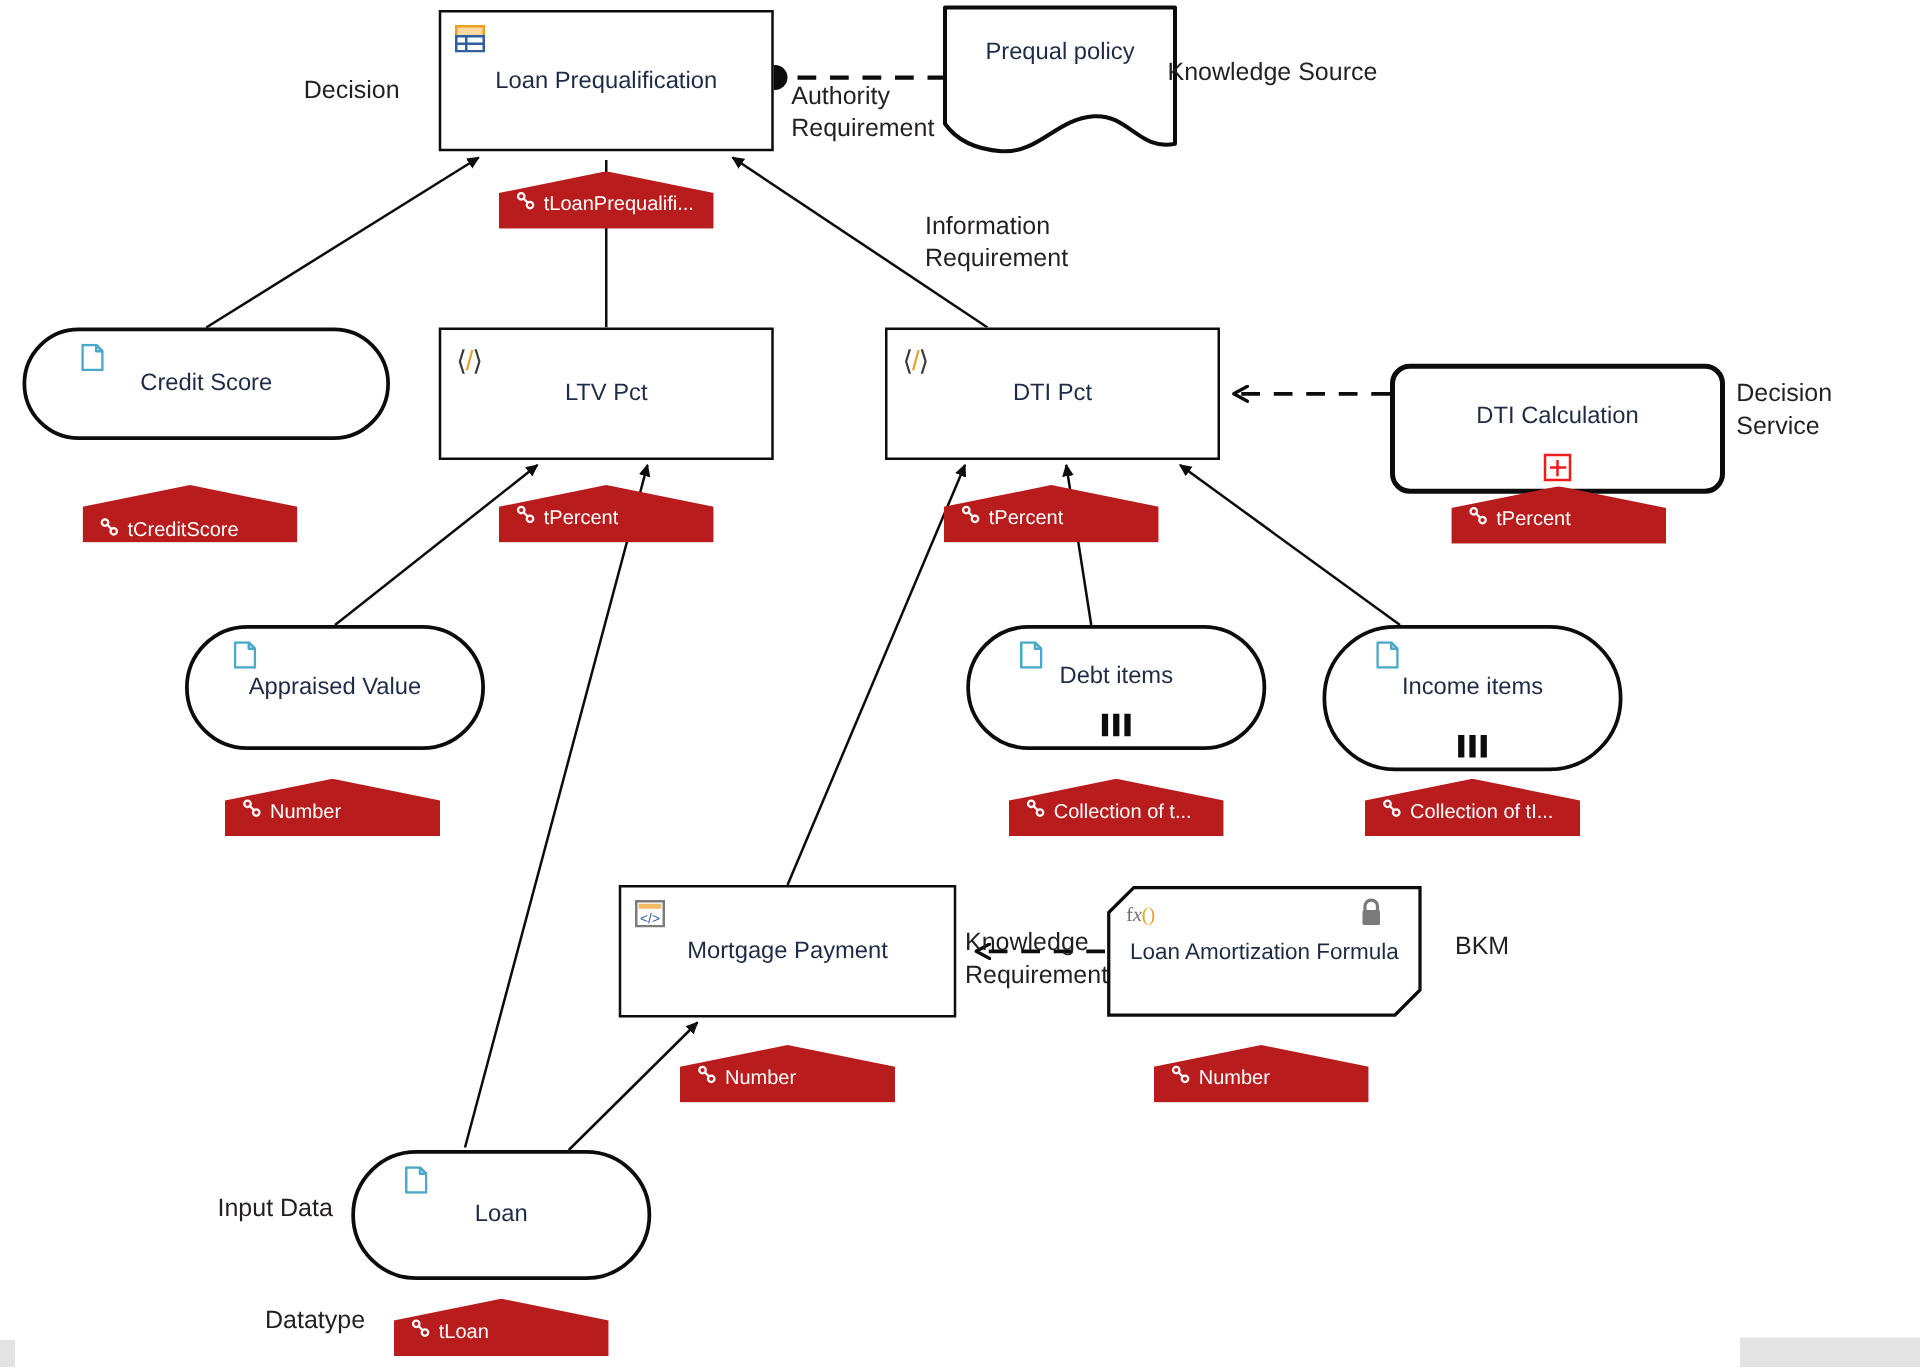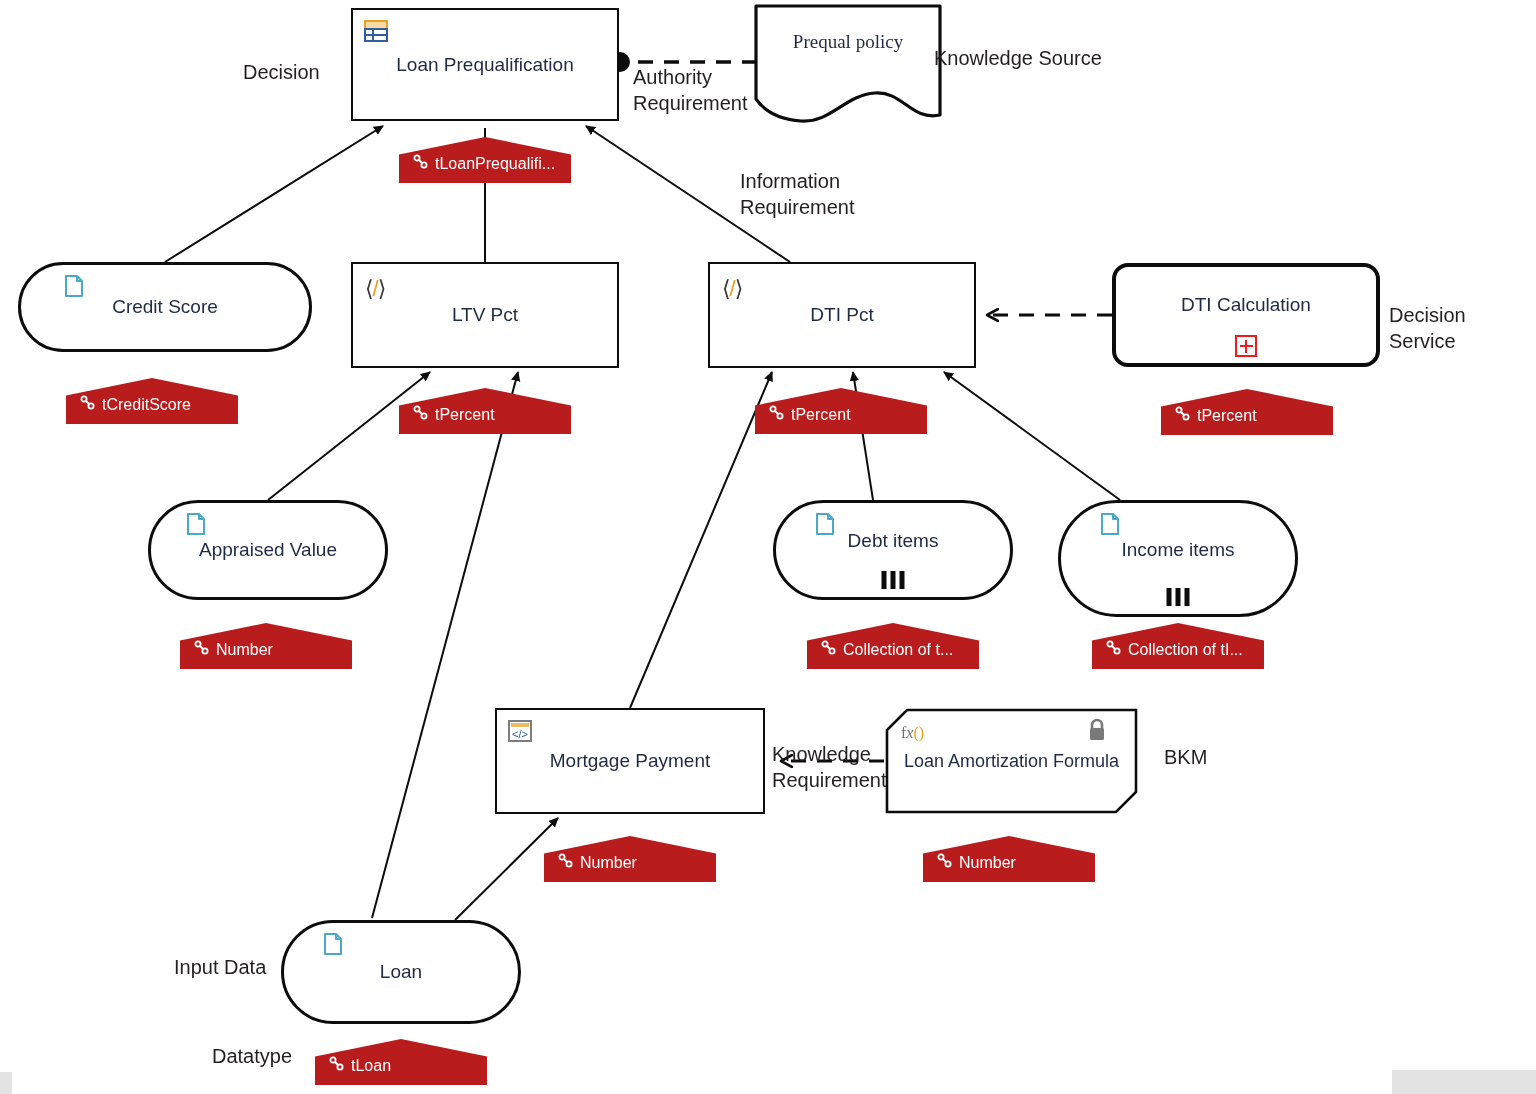--- a/index.html
+++ b/index.html
@@ -50,26 +50,26 @@
   }
   
   .inputdata {
     border: 3px solid #0c0c0c;
     border-radius: 999px;
   }
   
   .decisionservice {
     border: 4.5px solid #0c0c0c;
     border-radius: 16px;
+    margin-top: 28px;
   }
   
   .knowledgesource {
     border: none;
     background: transparent;
-    font-family: Liberation Serif, serif;
   }
   
   .bkm {
     background: transparent;
     border: none;
   }
 
   
   .node-icon {
     position: absolute;
@@ -353,21 +353,21 @@
     <span class="chain">
       <svg width="15" height="15" viewBox="0 0 15 15">
         <circle cx="4" cy="4" r="2.6" fill="none" stroke="#ffffff" stroke-width="1.8"></circle>
         <circle cx="11" cy="11" r="2.6" fill="none" stroke="#ffffff" stroke-width="1.8"></circle>
         <line x1="6" y1="6" x2="9" y2="9" stroke="#ffffff" stroke-width="1.8"></line>
       </svg>
     </span>
     <span class="dt-text">tLoanPrequalifi...</span>
   </div>
 
-  <div class="datatype" style="left:66px; top:378px; width:172px;">
+  <div class="datatype" style="left:66px; top:388px; width:172px;align-items:flex-end;">
     <span class="chain">
       <svg width="15" height="15" viewBox="0 0 15 15">
         <circle cx="4" cy="4" r="2.6" fill="none" stroke="#ffffff" stroke-width="1.8"></circle>
         <circle cx="11" cy="11" r="2.6" fill="none" stroke="#ffffff" stroke-width="1.8"></circle>
         <line x1="6" y1="6" x2="9" y2="9" stroke="#ffffff" stroke-width="1.8"></line>
       </svg>
     </span>
     <span class="dt-text">tCreditScore</span>
   </div>
 

